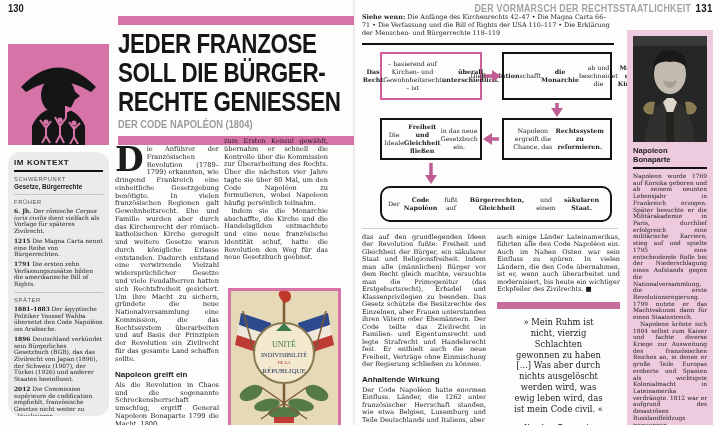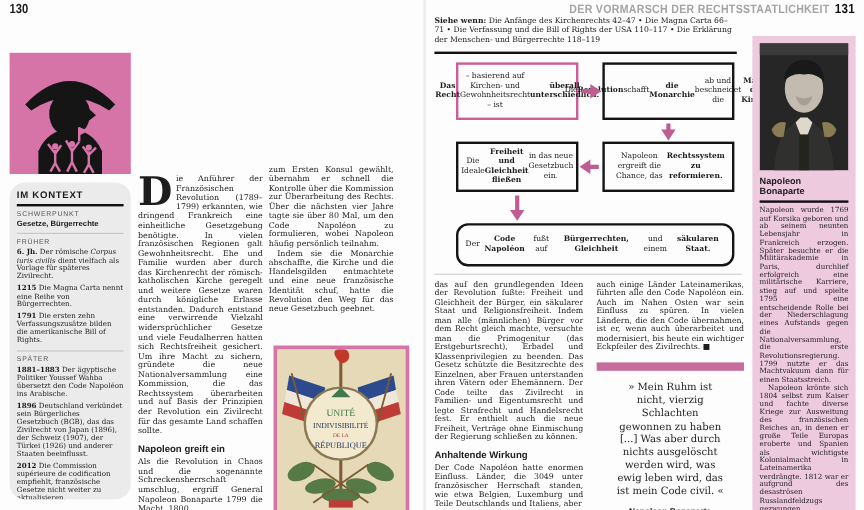--- a/index.html
+++ b/index.html
@@ -117,20 +117,30 @@
         <circle cx="66" cy="79" r="2.6" stroke="none"></circle>
           <line x1="66" y1="82" x2="66" y2="93"></line>
           <line x1="66" y1="85" x2="61" y2="78"></line>
           <line x1="66" y1="85" x2="72" y2="79"></line>
           <line x1="66" y1="93" x2="62" y2="100"></line>
           <line x1="66" y1="93" x2="70" y2="100"></line>
       </g>
     </svg>
   </div>
 
+  <div class="abs titleblock">
+    <div class="pinkbar"></div>
+    <div class="title">
+      <div>JEDER FRANZOSE</div>
+      <div>SOLL DIE BÜRGER-</div>
+      <div>RECHTE GENIESSEN</div>
+    </div>
+    <div class="subtitle">DER CODE NAPOLÉON (1804)</div>
+    <div class="pinkbar bar2"></div>
+  </div>
 
   <div class="abs context">
     <div class="ctx-head">IM KONTEXT</div>
     <div class="ctx-label">SCHWERPUNKT</div>
     <div class="ctx-focus">Gesetze, Bürgerrechte</div>
     <div class="ctx-div"></div>
     <div class="ctx-label">FRÜHER</div>
     <div class="ctx-entry"><span style="font-weight: bold;">6. Jh.</span><span> Der römische </span><span style="font-style: italic;">Corpus iuris civilis</span><span> dient vielfach als Vorlage für späteres Zivilrecht.</span></div>
     <div class="ctx-entry"><span style="font-weight: bold;">1215</span><span> Die Magna Carta nennt eine Reihe von Bürgerrechten.</span></div>
     <div class="ctx-entry"><span style="font-weight: bold;">1791</span><span> Die ersten zehn Verfassungszusätze bilden die amerikanische Bill of Rights.</span></div>
@@ -239,21 +249,21 @@
             <path d="M63,125 L69,134 L75,125 Z" stroke="none"></path>
           </g>
       </g>
     </svg>
   </div>
   <div class="abs flowdiv"></div>
 
   <div class="abs col rcol1">
     <div>das auf den grundlegenden Ideen der Revolution fußte: Freiheit und Gleichheit der Bürger, ein säkularer Staat und Religionsfreiheit. Indem man alle (männlichen) Bürger vor dem Recht gleich machte, versuchte man die Primogenitur (das Erstgeburtsrecht), Erbadel und Klassenprivilegien zu beenden. Das Gesetz schützte die Besitzrechte des Einzelnen, aber Frauen unterstanden ihren Vätern oder Ehemännern. Der Code teilte das Zivilrecht in Familien- und Eigentumsrecht und legte Strafrecht und Handelsrecht fest. Er enthielt auch die neue Freiheit, Verträge ohne Einmischung der Regierung schließen zu können.</div>
     <div class="bodyhead">Anhaltende Wirkung</div>
-    <div>Der Code Napoléon hatte enormen Einfluss. Länder, die 3049 unter französischer Herrschaft standen, wie etwa Belgien, Luxemburg und Teile Deutschlands und Italiens, aber</div>
+    <div>Der Code Napoléon hatte enormen Einfluss. Länder, die 1262 unter französischer Herrschaft standen, wie etwa Belgien, Luxemburg und Teile Deutschlands und Italiens, aber</div>
   </div>
   <div class="abs col rcol2">
     <div>auch einige Länder Lateinamerikas, führten alle den Code Napoléon ein. Auch im Nahen Osten war sein Einfluss zu spüren. In vielen Ländern, die den Code übernahmen, ist er, wenn auch überarbeitet und modernisiert, bis heute ein wichtiger Eckpfeiler des Zivilrechts. ■</div>
     <div class="quotebar" style="margin-top:8px;"></div>
     <div class="quote">» Mein Ruhm ist nicht, vierzig Schlachten gewonnen zu haben [...] Was aber durch nichts ausgelöscht werden wird, was ewig leben wird, das ist mein Code civil. «</div>
     <div class="qauthor">Napoleon Bonaparte</div>
     <div class="quotebar"></div>
   </div>
 
   <div class="abs bio">

